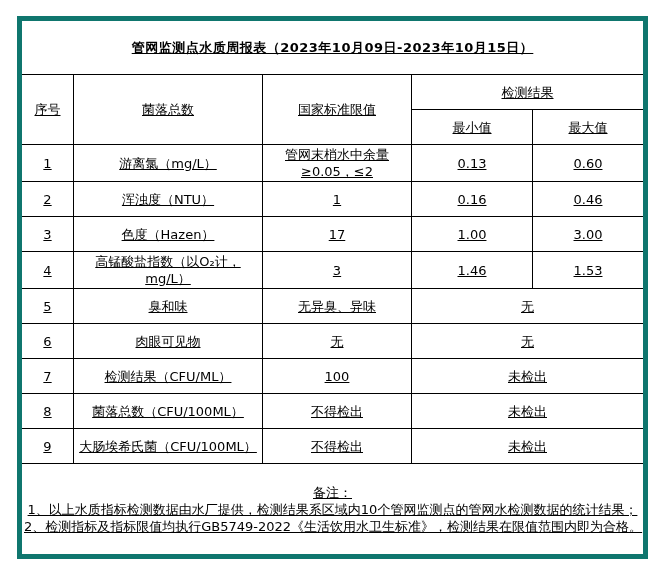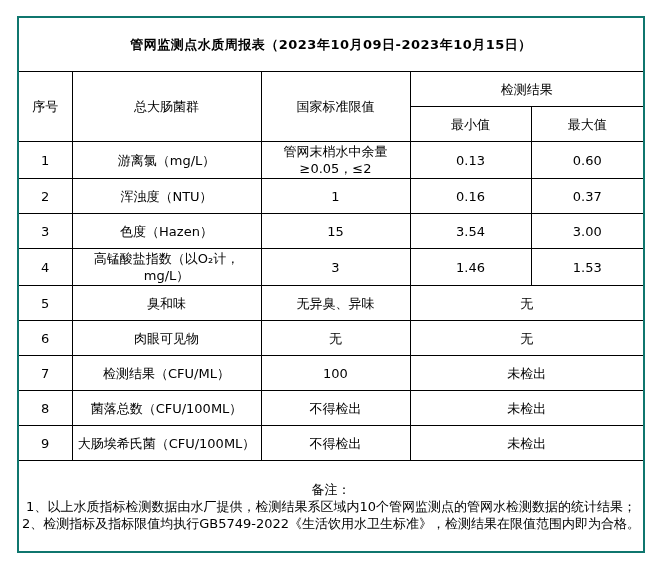--- a/index.html
+++ b/index.html
@@ -17,21 +17,22 @@
   }
   .report-wrap {
     position: absolute;
     left: 17px;
     top: 16px;
   }
   table.report {
     border-collapse: collapse;
     table-layout: fixed;
     width: 626px;
-    border: 2px solid #0f766e;
+    border: 5px solid #0f766e;
+    text-decoration: underline;
   }
   table.report td {
     border: 1px solid #000000;
     text-align: center;
     vertical-align: middle;
     font-size: 13px;
     padding: 1px 2px;
     overflow: hidden;
     line-height: 17px;
   }
@@ -72,48 +73,48 @@
       <col style="width:113px">
     </colgroup>
 
     <tbody>
         <tr>
       <td colspan="5" class="title-cell">管网监测点水质周报表（2023年10月09日-2023年10月15日）</td>
     </tr>
 
     <tr class="header-row">
       <td rowspan="2">序号</td>
-      <td rowspan="2">总大肠菌群</td>
+      <td rowspan="2">菌落总数</td>
       <td rowspan="2">国家标准限值</td>
       <td colspan="2">检测结果</td>
     </tr>
     <tr class="header-row">
       <td>最小值</td>
       <td>最大值</td>
     </tr>
 
     <tr class="data-row">
       <td>1</td>
       <td>游离氯（mg/L）</td>
       <td>管网末梢水中余量≥0.05，≤2</td>
       <td>0.13</td>
       <td>0.60</td>
     </tr>
     <tr class="data-row">
       <td>2</td>
       <td>浑浊度（NTU）</td>
       <td>1</td>
       <td>0.16</td>
-      <td>0.37</td>
+      <td>0.46</td>
     </tr>
     <tr class="data-row">
       <td>3</td>
       <td>色度（Hazen）</td>
-      <td>15</td>
-      <td>3.54</td>
+      <td>17</td>
+      <td>1.00</td>
       <td>3.00</td>
     </tr>
     <tr class="data-row">
       <td>4</td>
       <td>高锰酸盐指数（以O₂计，mg/L）</td>
       <td>3</td>
       <td>1.46</td>
       <td>1.53</td>
     </tr>
 

